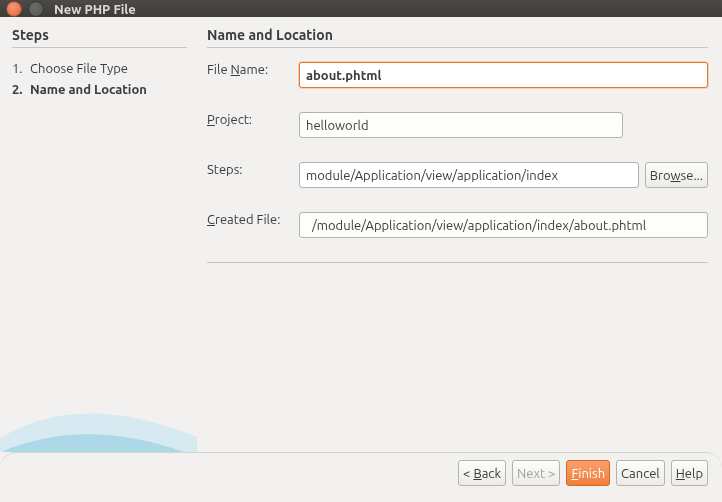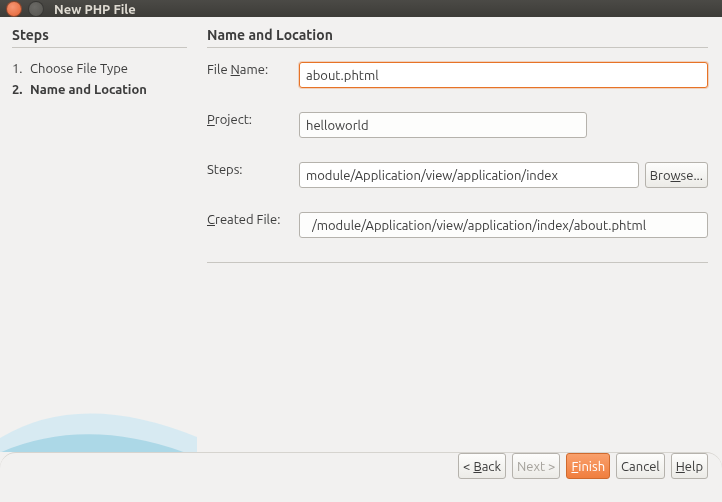--- a/index.html
+++ b/index.html
@@ -24,21 +24,21 @@
 .row { display: flex; margin-bottom: 24px; }
 .row label { width: 92px; font-size: 13px; }
 .underline { text-decoration: underline; }
 input[type=text] { height: 26px; padding: 2px 6px; font-size: 13px; border: 1px solid #b5b2ac; border-radius: 3px; background: #fff; color: #3c3c3c; font-family: inherit; }
 input.focused { border: 1px solid #e77326; box-shadow: 0 0 0 1px rgba(231,115,38,0.25); outline: none; }
 input[readonly] { background: #fdfdfc; }
 .btn { height: 26px; padding: 0 4px; font-size: 13px; border: 1px solid #b5b2ac; border-radius: 3px; background: linear-gradient(#fdfdfc, #ecebe7); color: #3c3c3c; cursor: pointer; font-family: inherit; }
 .btn:disabled { color: #a5a29c; cursor: default; }
 .btn.primary { background: linear-gradient(#f9a06c, #f07e3e); border-color: #cf6a2e; color: #fff; }
 .sep { border: none; border-top: 1px solid #c8c6c1; margin-top: 18px; }
-.footer { height: 41px; display: flex; justify-content: flex-end; padding: 0 14px; gap: 6px; border-top: 1px solid #d6d4cf; background: #f2f1f0; border-radius: 16px; }
+.footer { height: 41px; display: flex; justify-content: flex-end; align-items: center; padding: 0 14px; gap: 6px; border-top: 1px solid #d6d4cf; background: #f2f1f0; border-radius: 16px; }
 </style>
 </head>
 <body>
 
 <div class="titlebar">
   <span class="tb-btn tb-close"></span>
   <span class="tb-btn tb-min"></span>
   <span class="tb-title">New PHP File</span>
 </div>
 
@@ -62,26 +62,26 @@
       <path d="M -20 185 Q 120 115 260 185 L 260 200 L -20 200 Z" fill="#5bb2d1" opacity="0.5"></path>
     </svg>
   </div>
 
   <div class="main">
     <h3>Name and Location</h3>
     <hr>
 
     <div class="row">
       <label>File <span class="underline">N</span>ame:</label>
-      <input type="text" class="focused" style="flex: 1 1 0%;" value="about.phtml">
+      <input type="text" class="focused" style="flex: 1 1 0%; font-weight: bold;" value="about.phtml">
     </div>
 
     <div class="row" style="margin-top:20px">
       <label><span class="underline">P</span>roject:</label>
-      <input type="text" readonly="" style="width: 288px;" value="helloworld">
+      <input type="text" readonly="" style="width: 324px;" value="helloworld">
     </div>
 
     <div class="row">
       <label>Steps:</label>
       <input type="text" style="flex: 1 1 0%; margin-right: 6px;" value="module/Application/view/application/index">
       <button class="btn">Bro<span class="underline">w</span>se...</button>
     </div>
 
     <div class="row" style="margin-top:20px">
       <label><span class="underline">C</span>reated File:</label>

